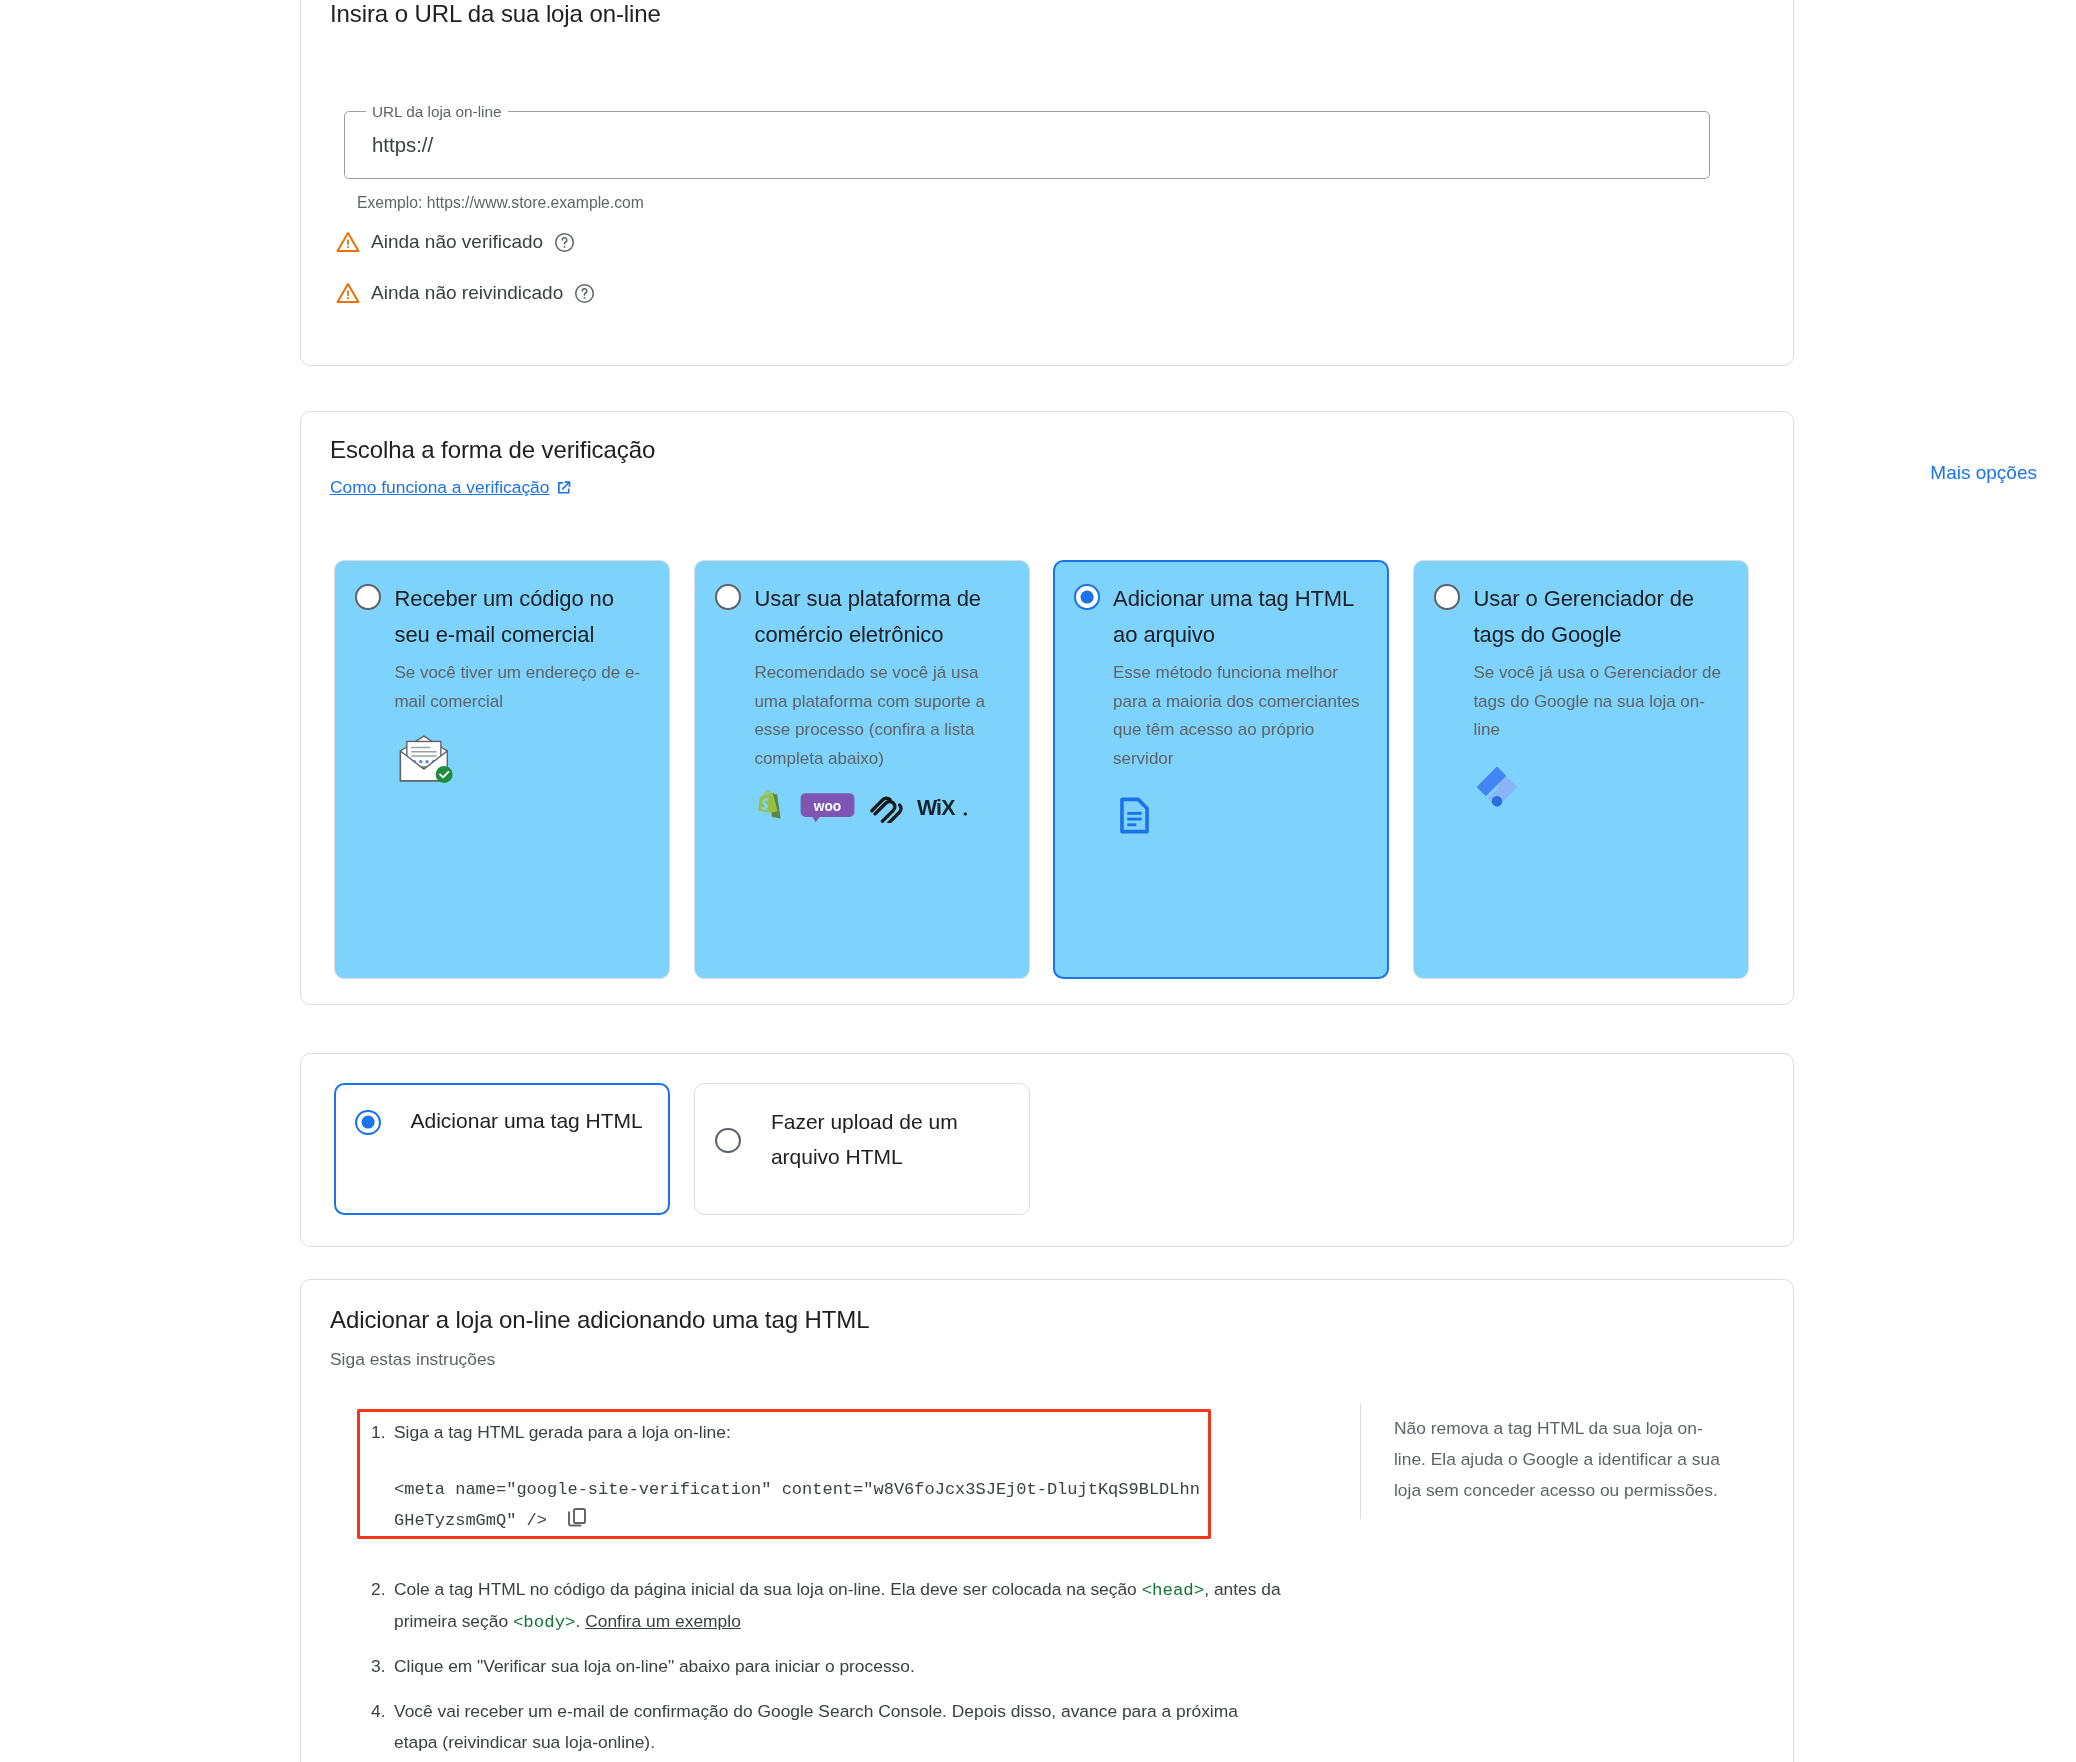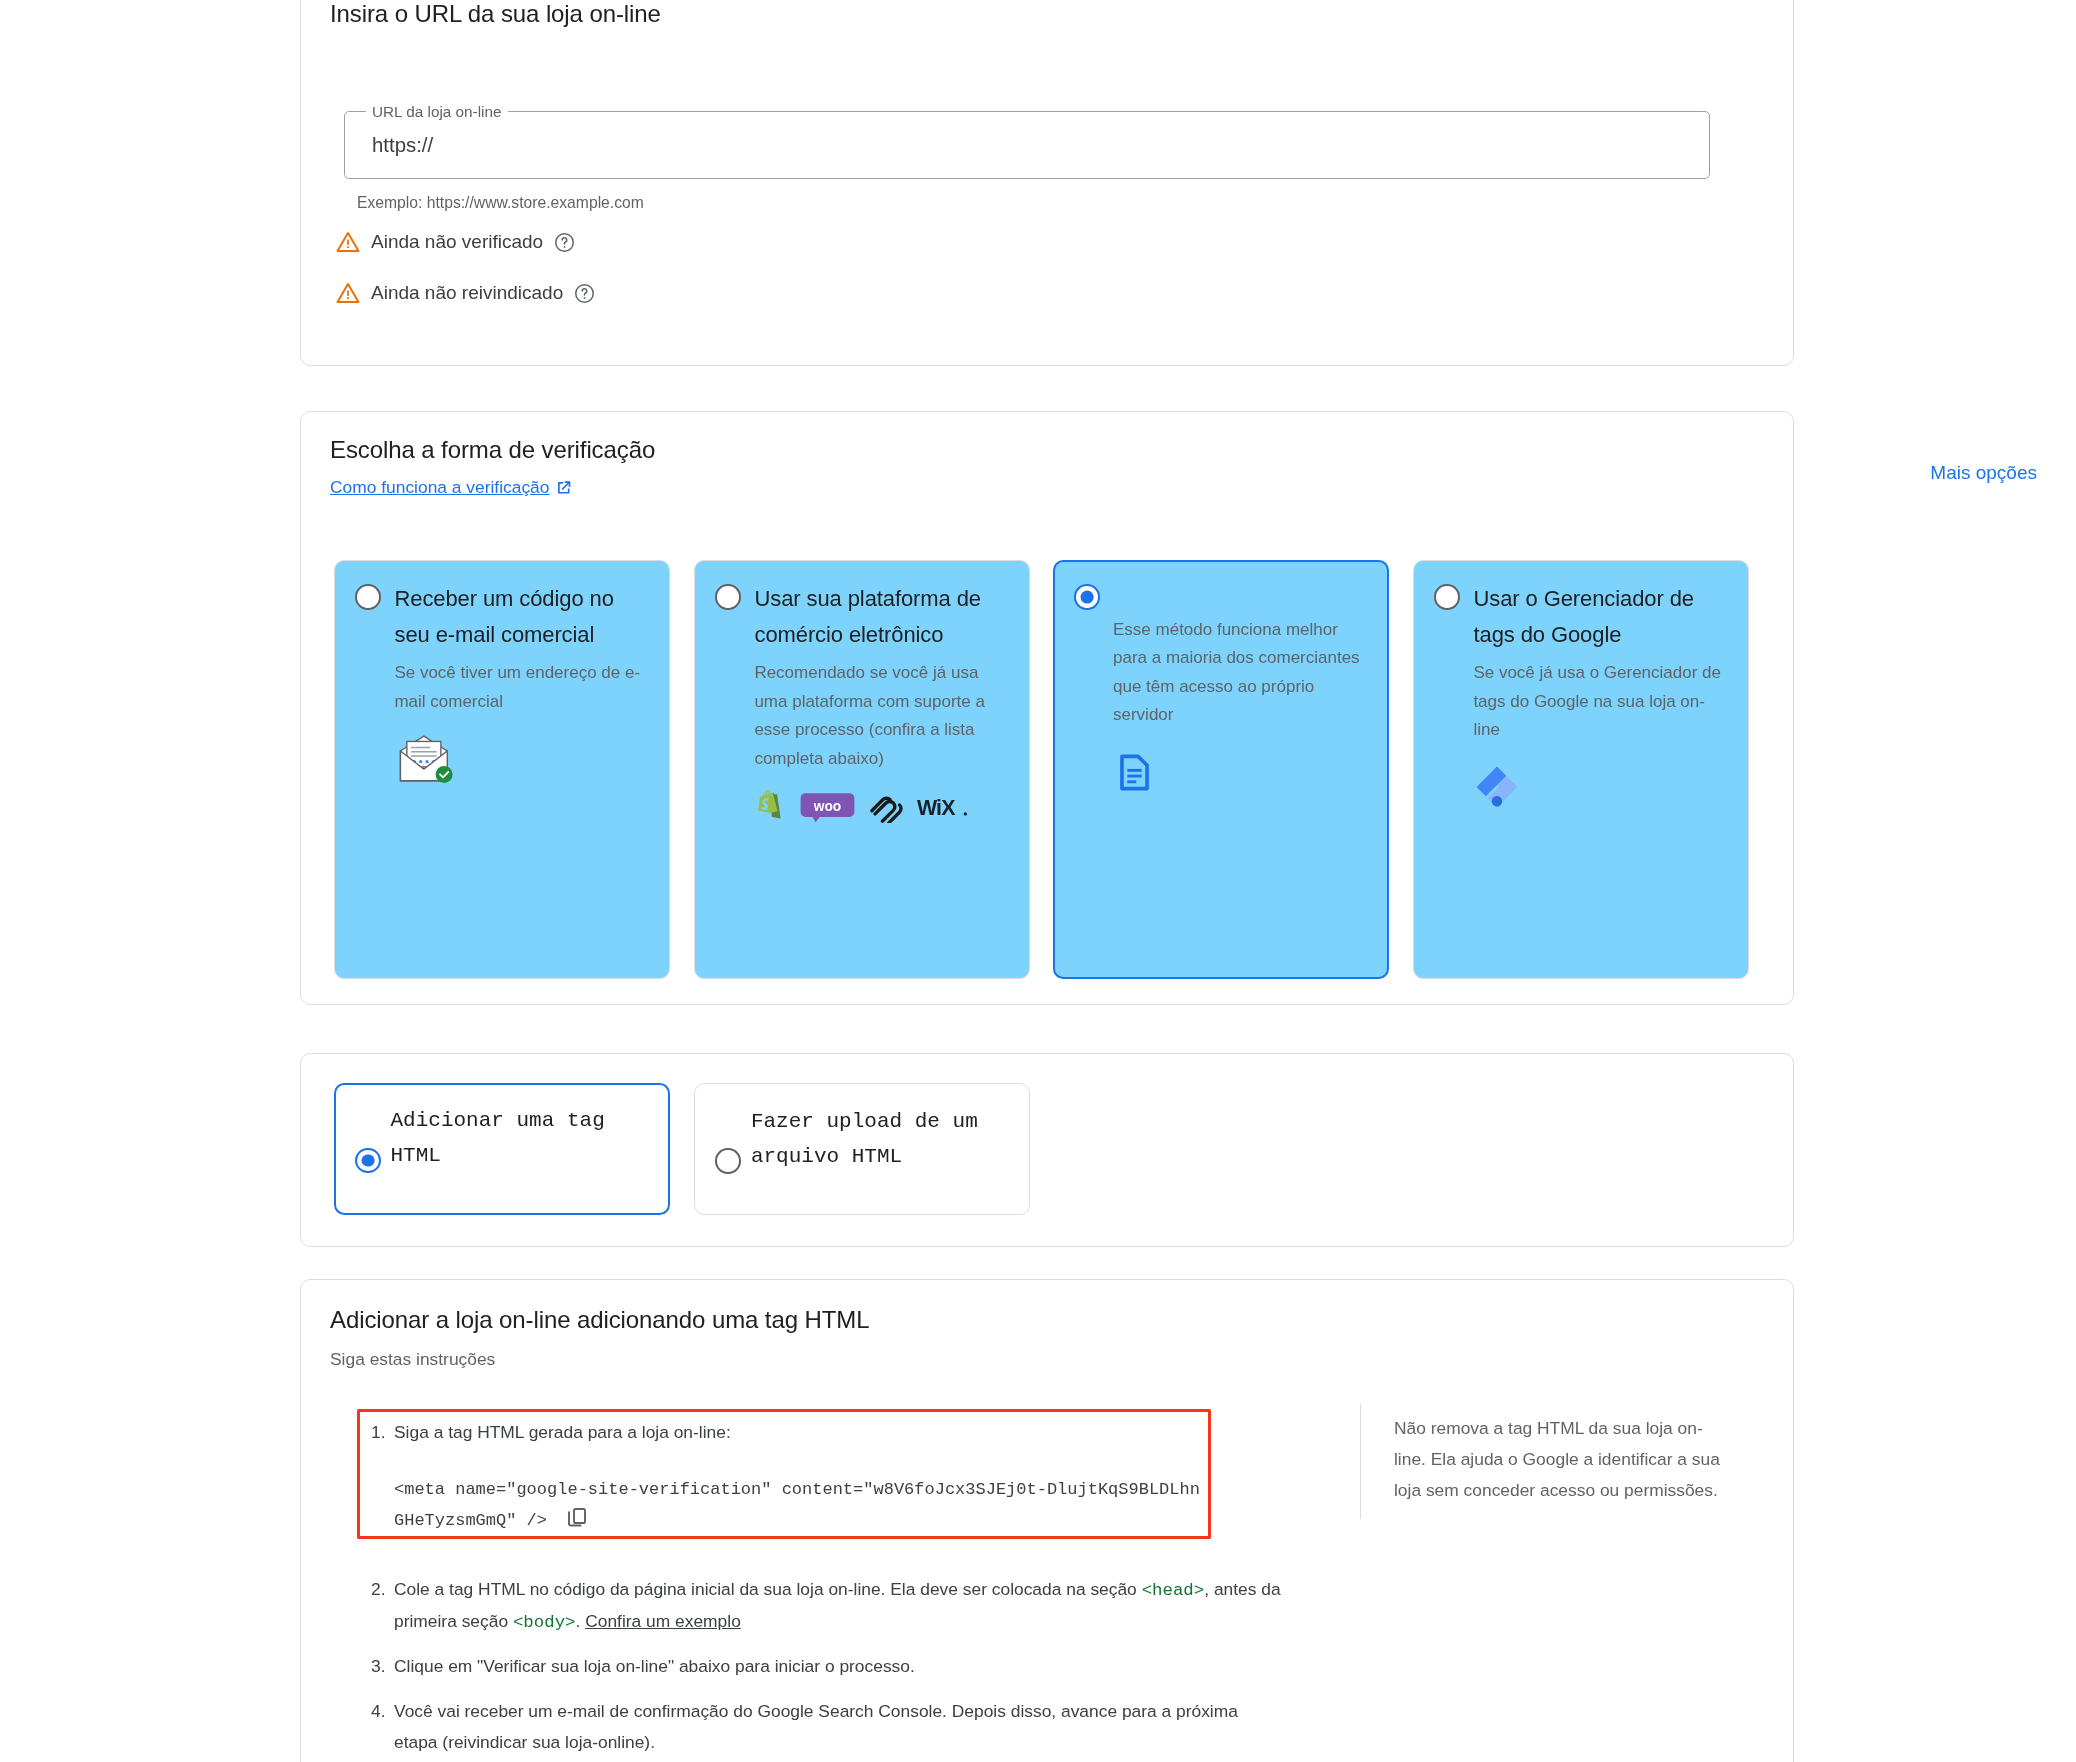--- a/index.html
+++ b/index.html
@@ -110,21 +110,21 @@
 
   
   #card-sub { left:300px; top:1053px; width:1494px; height:194px; }
   .sub-card {
     position:absolute; top:1083px;
     width:336px; height:132px;
     border:1.3px solid #dadce0; border-radius:10.2px;
     background:#fff; padding:19.6px 20.4px;
   }
   .sub-card.selected { border:2.6px solid #1a73e8; padding:18.3px 19px; }
-  .sub-head { display:flex; gap:10px; align-items:flex-end;font-family:Liberation Mono, monospace; }
+  .sub-head { display:flex; gap:30px; align-items:center; }
   .sub-title { font-size:21px; line-height:35px; color:#202124; }
 
   
   #card-instr { left:300px; top:1279px; width:1494px; height:549px; }
   #instr-title  { left:330px; top:1306px; }
   #instr-sub {
     position:absolute; left:330px; top:1349px;
     font-size:17.4px; color:#5f6368;
   }
 
@@ -295,20 +295,21 @@
             <circle cx="56.5" cy="22" r="2" fill="#15232d"></circle>
           </svg>
         </span>
       </div>
     </div>
   </div>
 
   <div class="opt-card selected" style="left:1053px;">
     <div class="opt-head">
       <span class="radio on"></span>
+      <span class="opt-title">Adicionar uma tag HTML ao arquivo</span>
     </div>
     <div class="opt-desc">Esse método funciona melhor para a maioria dos comerciantes que têm acesso ao próprio servidor</div>
     <div class="opt-art">
       <svg width="43" height="43" viewBox="0 0 24 24">
         <path d="M5 3h9l5 5v13H5z" fill="none" stroke="#1a73e8" stroke-width="2" stroke-linejoin="round"></path>
         <rect x="8" y="10" width="8" height="1.6" fill="#1a73e8"></rect>
         <rect x="8" y="13.2" width="8" height="1.6" fill="#1a73e8"></rect>
         <rect x="8" y="16.4" width="5" height="1.6" fill="#1a73e8"></rect>
       </svg>
     </div>

